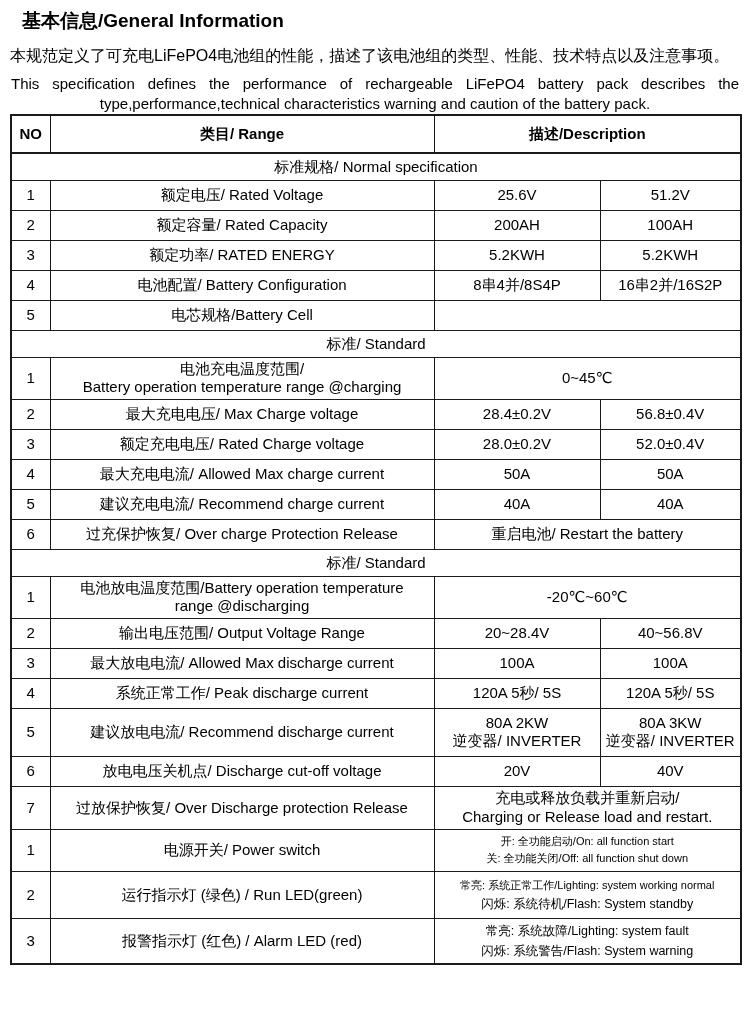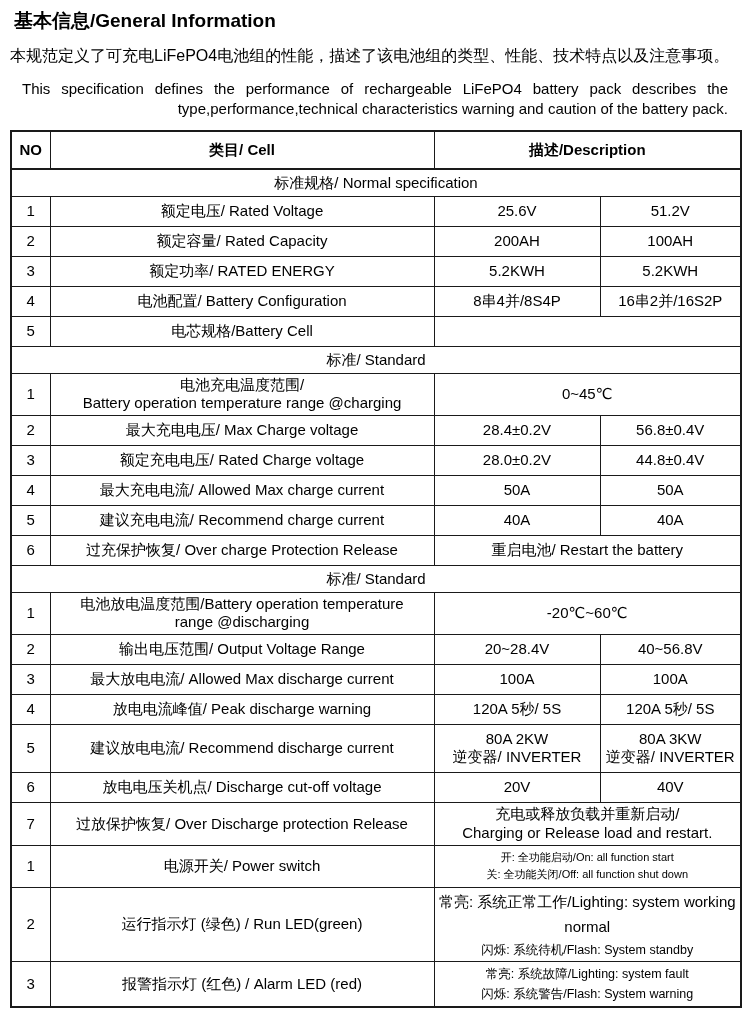--- a/index.html
+++ b/index.html
@@ -3,26 +3,26 @@
 <meta charset="utf-8">
 <style>
   html, body { margin: 0; padding: 0; background: #ffffff; }
   body {
     width: 750px; height: 1029px;
     font-family: "Liberation Sans", "DejaVu Sans", sans-serif;
     color: #000; overflow: hidden;
   }
   .page { padding: 6px 10px 0 10px; }
 
-  .h1 { font-size: 19px; font-weight: bold; margin: 2px 0 11px 4px; letter-spacing: 0; }
+  .h1 { font-size: 19px; font-weight: bold; margin: 2px 0 11px 12px; letter-spacing: 0; }
   .h2 { font-size: 19px; font-weight: bold; margin: 13px 0 9px 0; }
   .para-zh { font-size: 16px; margin: 12px 0 7px 0; line-height: 1.3; }
-  .para-en { font-size: 15px; margin: 12px; line-height: 1.32; }
+  .para-en { font-size: 15px; margin: 1px; line-height: 1.32; }
   .para-en .just { text-align: justify; text-align-last: justify; }
-  .para-en .left { text-align: right; }
+  .para-en .left { text-align: center; }
 
   table.spec {
     border-collapse: collapse; table-layout: fixed;
     width: 730px; border: 2px solid #1a1a1a;
   }
   table.spec td, table.spec th {
     border: 1px solid #1a1a1a;
     font-size: 15px; font-weight: normal;
     text-align: center; vertical-align: middle;
     padding: 1px 4px; overflow: hidden; line-height: 1.25;
@@ -35,21 +35,21 @@
   .rh38 { height: 38px; }
   .rh29 { height: 27px; }
   .rh30 { height: 30px; }
   .rh42 { height: 42px; }
   .rh48 { height: 48px; }
   .rh43 { height: 43px; }
   .rh47 { height: 47px; }
   .rh46 { height: 46px; }
   .op13 { font-size: 11px; line-height: 1.55; }
   .op12 { font-size: 12.5px; line-height: 1.6; }
-  .op11 { font-size: 15px; line-height: 1.7; }
+  .op11 { font-size: 11px; line-height: 1.7; }
 </style>
 </head>
 <body>
 
 <div class="page">
 
   <div class="h1">基本信息/General Information</div>
   <p class="para-zh">本规范定义了可充电LiFePO4电池组的性能，描述了该电池组的类型、性能、技术特点以及注意事项。</p>
   <p class="para-en">
     <span class="just" style="display:block">This specification defines the performance of rechargeable LiFePO4 battery pack describes the</span>
@@ -60,21 +60,21 @@
     <colgroup>
       <col style="width:39px">
         <col style="width:384px">
         <col style="width:166px">
         <col style="width:141px">
     </colgroup>
 
     <tbody>
         <tr class="head rh38">
       <th>NO</th>
-      <th>类目/ Cell</th>
+      <th>类目/ Range</th>
       <th colspan="2">描述/Description</th>
     </tr>
 
     <tr class="rh29">
       <td class="sec" colspan="4">标准规格/ Normal specification</td>
     </tr>
     <tr class="rh30">
       <td>1</td>
       <td>额定电压/ Rated Voltage</td>
       <td>25.6V</td>
@@ -118,21 +118,21 @@
     <tr class="rh30">
       <td>2</td>
       <td>最大充电电压/ Max Charge voltage</td>
       <td>28.4±0.2V</td>
       <td>56.8±0.4V</td>
     </tr>
     <tr class="rh30">
       <td>3</td>
       <td>额定充电电压/ Rated Charge voltage</td>
       <td>28.0±0.2V</td>
-      <td>44.8±0.4V</td>
+      <td>52.0±0.4V</td>
     </tr>
     <tr class="rh30">
       <td>4</td>
       <td>最大充电电流/ Allowed Max charge current</td>
       <td>50A</td>
       <td>50A</td>
     </tr>
     <tr class="rh30">
       <td>5</td>
       <td>建议充电电流/ Recommend charge current</td>
@@ -163,21 +163,21 @@
       <td>40~56.8V</td>
     </tr>
     <tr class="rh30">
       <td>3</td>
       <td>最大放电电流/ Allowed Max discharge current</td>
       <td>100A</td>
       <td>100A</td>
     </tr>
     <tr class="rh30">
       <td>4</td>
-      <td>放电电流峰值/ Peak  discharge warning</td>
+      <td>系统正常工作/ Peak  discharge current</td>
       <td>120A 5秒/ 5S</td>
       <td>120A 5秒/ 5S</td>
     </tr>
     <tr class="rh48">
       <td>5</td>
       <td>建议放电电流/ Recommend discharge current</td>
       <td>
         <div>80A 2KW</div>
         <div>逆变器/ INVERTER</div>
       </td>

